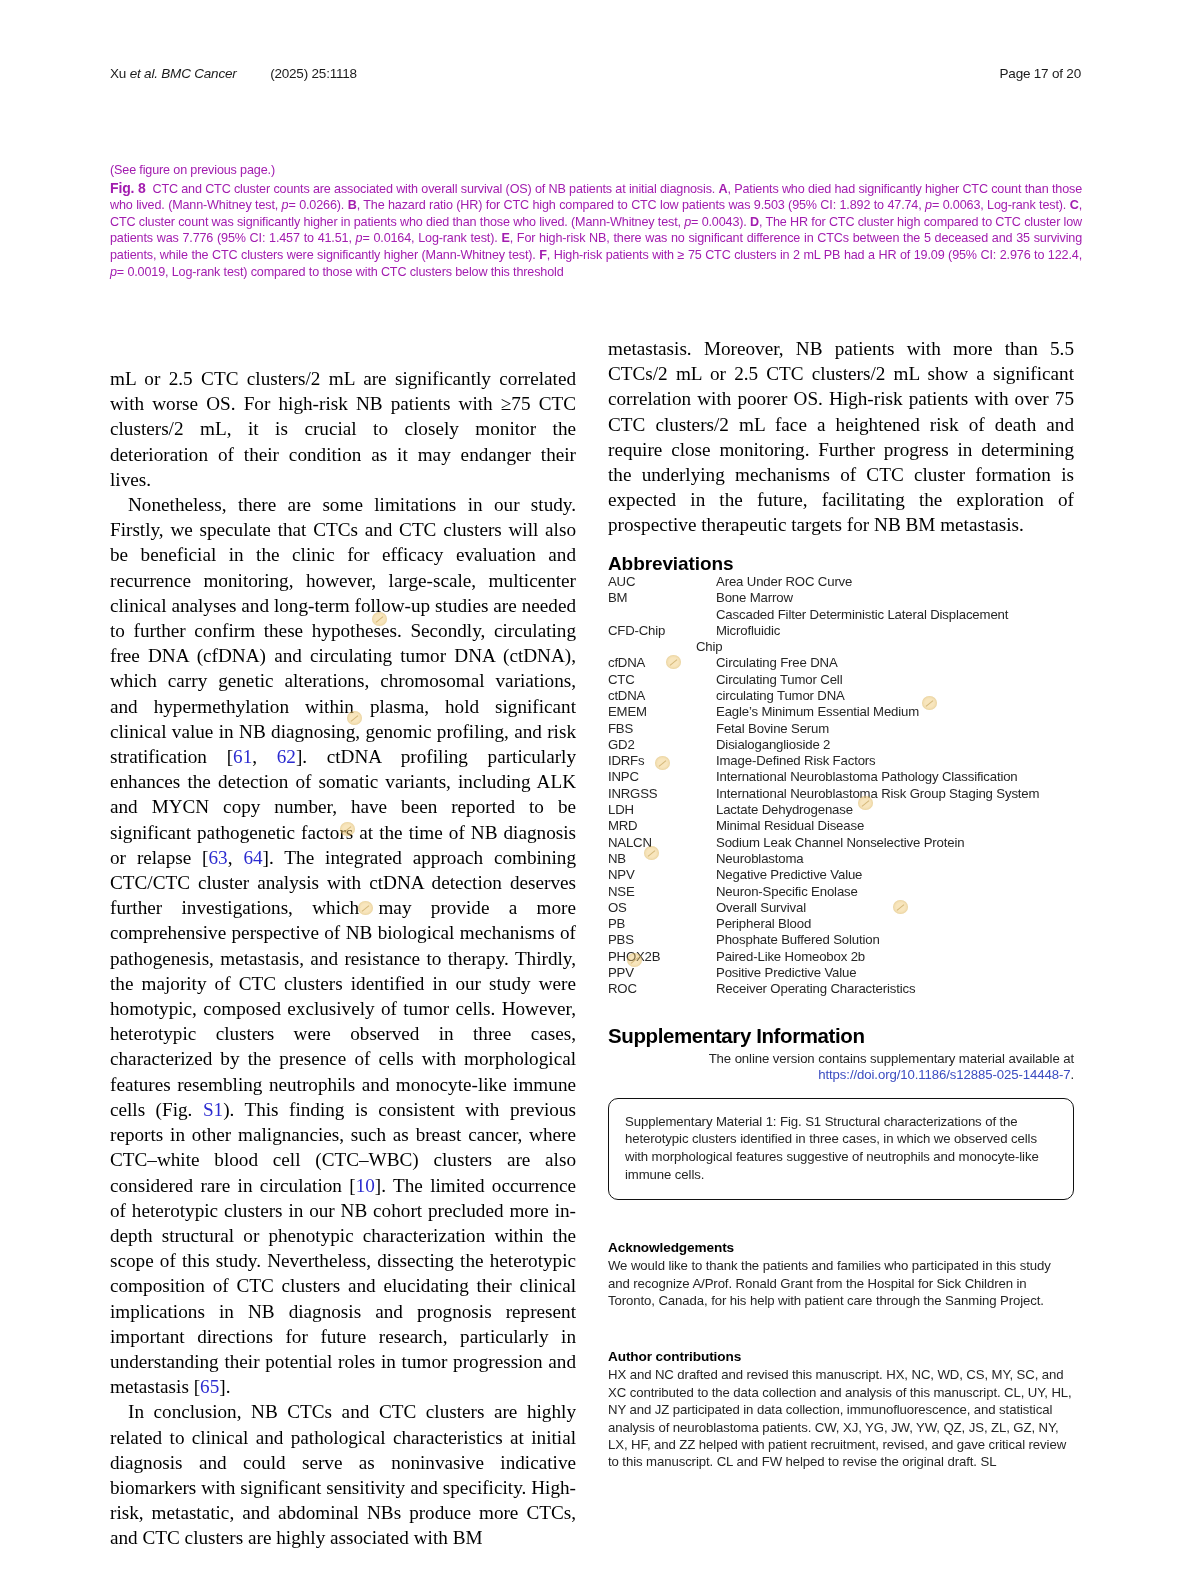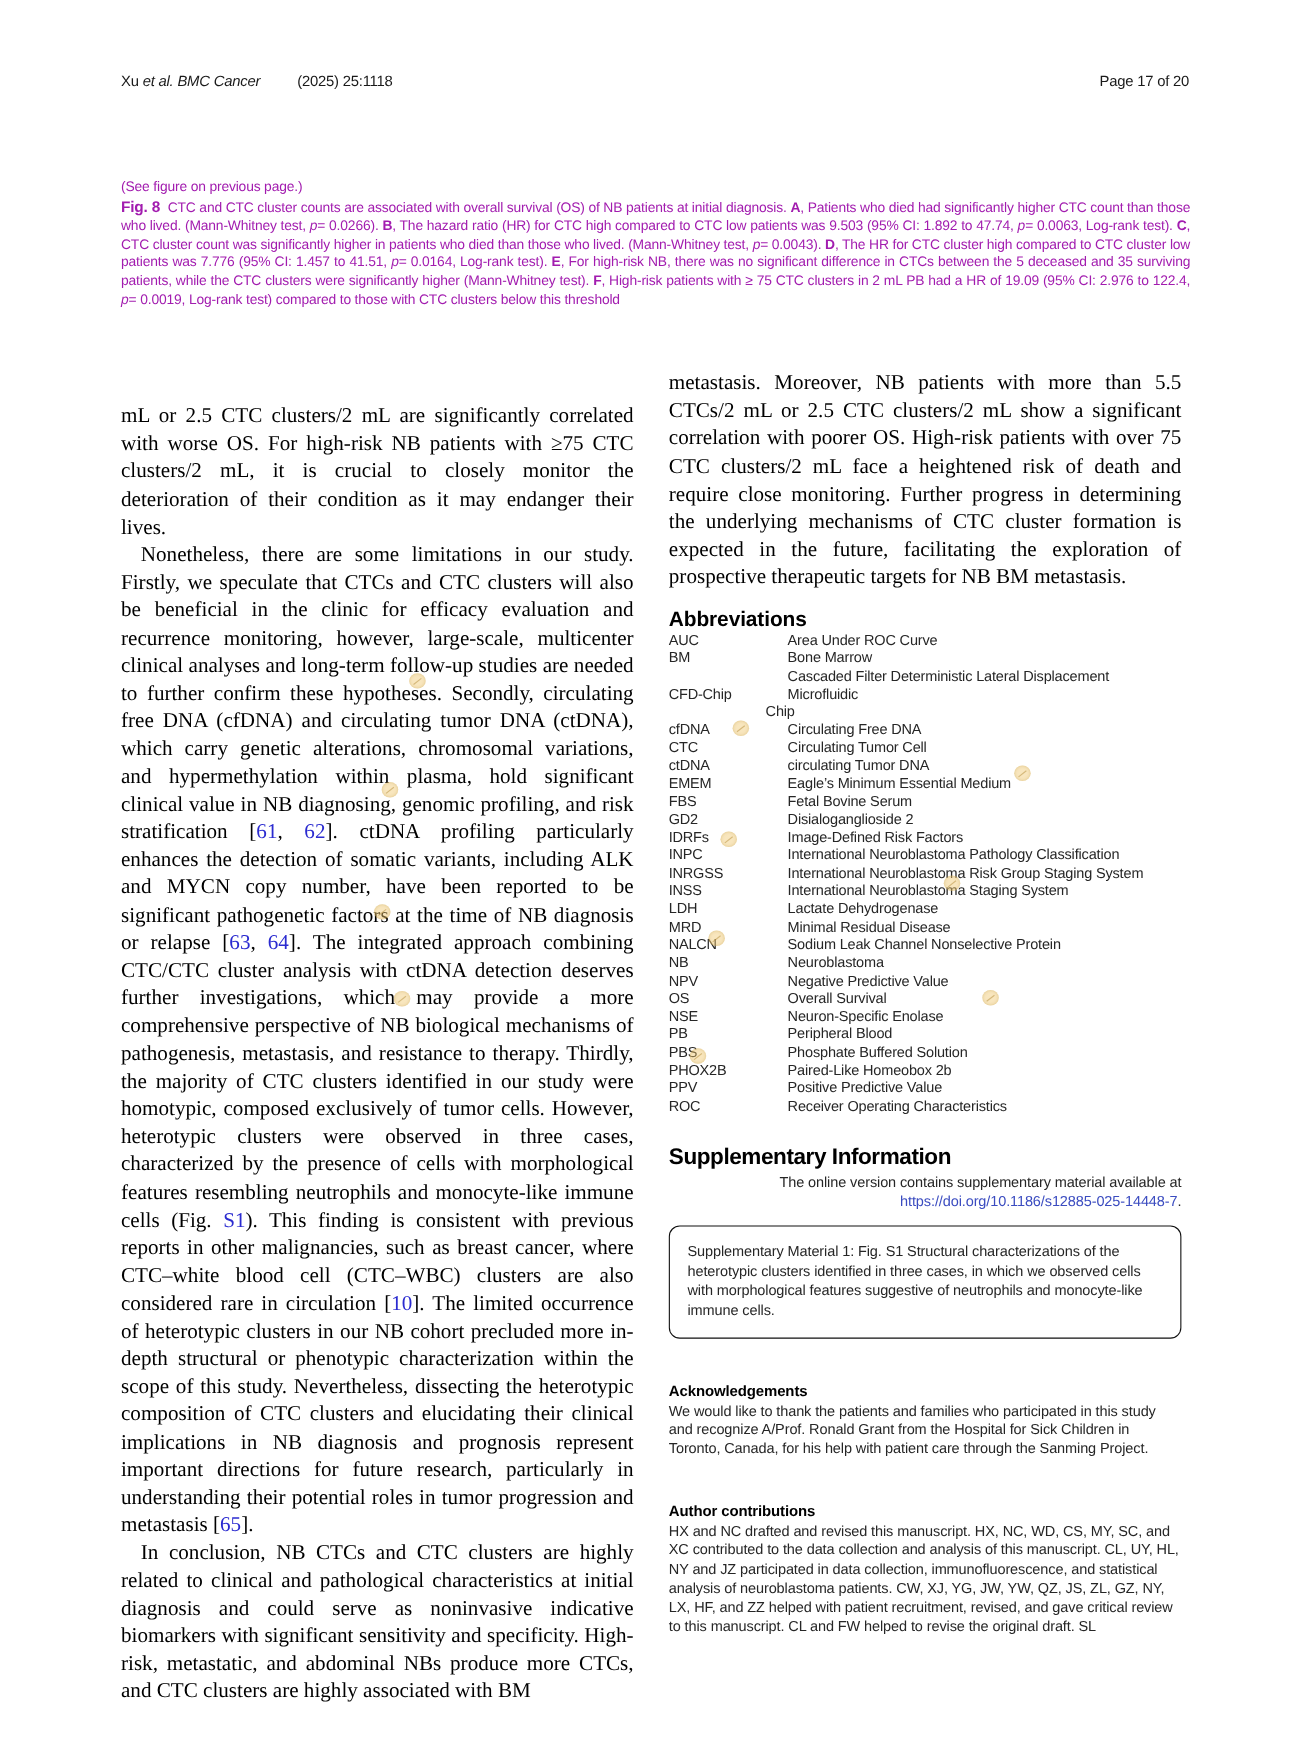--- a/index.html
+++ b/index.html
@@ -251,50 +251,46 @@
           </div>
           <div class="abbr-row">
             <div class="abbr-key">INPC</div>
             <div class="abbr-val">International Neuroblastoma Pathology Classification</div>
           </div>
           <div class="abbr-row">
             <div class="abbr-key">INRGSS</div>
             <div class="abbr-val">International Neuroblastoma Risk Group Staging System</div>
           </div>
           <div class="abbr-row">
-            <div class="abbr-key">INSS</div>
-            <div class="abbr-val">International Neuroblastoma Staging System</div>
-          </div>
-          <div class="abbr-row">
             <div class="abbr-key">LDH</div>
             <div class="abbr-val">Lactate Dehydrogenase</div>
           </div>
           <div class="abbr-row">
             <div class="abbr-key">MRD</div>
             <div class="abbr-val">Minimal Residual Disease</div>
           </div>
           <div class="abbr-row">
             <div class="abbr-key">NALCN</div>
             <div class="abbr-val">Sodium Leak Channel Nonselective Protein</div>
           </div>
           <div class="abbr-row">
             <div class="abbr-key">NB</div>
             <div class="abbr-val">Neuroblastoma</div>
           </div>
           <div class="abbr-row">
             <div class="abbr-key">NPV</div>
             <div class="abbr-val">Negative Predictive Value</div>
           </div>
           <div class="abbr-row">
+            <div class="abbr-key">NSE</div>
+            <div class="abbr-val">Neuron-Specific Enolase</div>
+          </div>
+          <div class="abbr-row">
             <div class="abbr-key">OS</div>
             <div class="abbr-val">Overall Survival</div>
-          </div>
-          <div class="abbr-row">
-            <div class="abbr-key">NSE</div>
-            <div class="abbr-val">Neuron-Specific Enolase</div>
           </div>
           <div class="abbr-row">
             <div class="abbr-key">PB</div>
             <div class="abbr-val">Peripheral Blood</div>
           </div>
           <div class="abbr-row">
             <div class="abbr-key">PBS</div>
             <div class="abbr-val">Phosphate Buffered Solution</div>
           </div>
           <div class="abbr-row">

